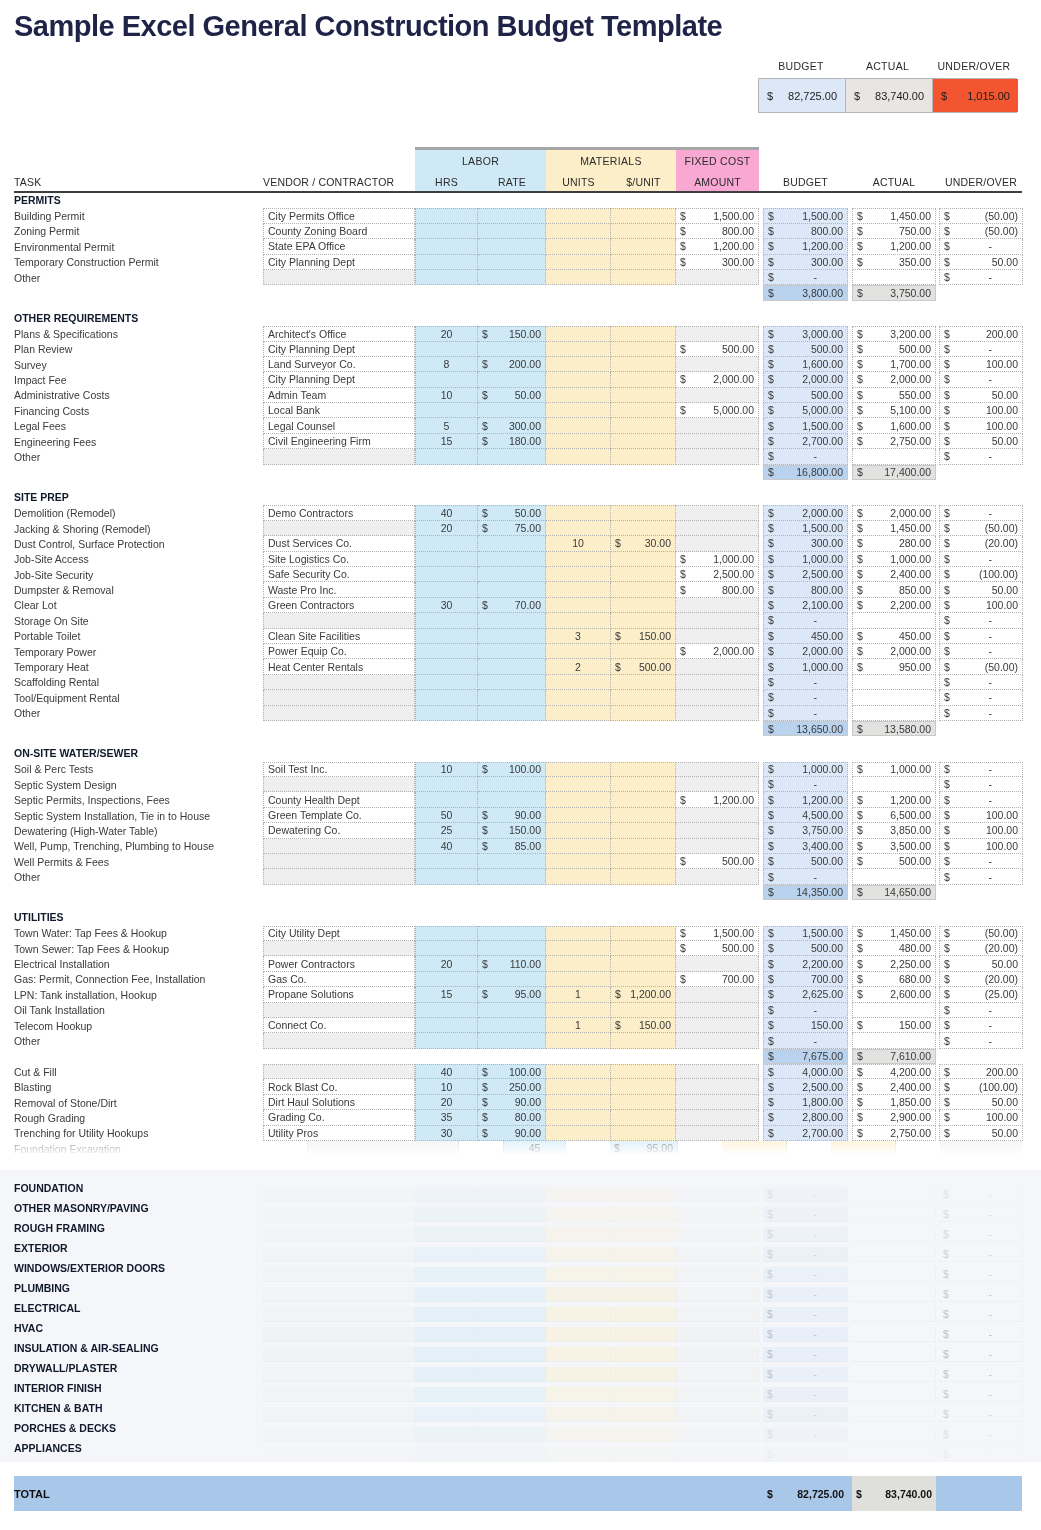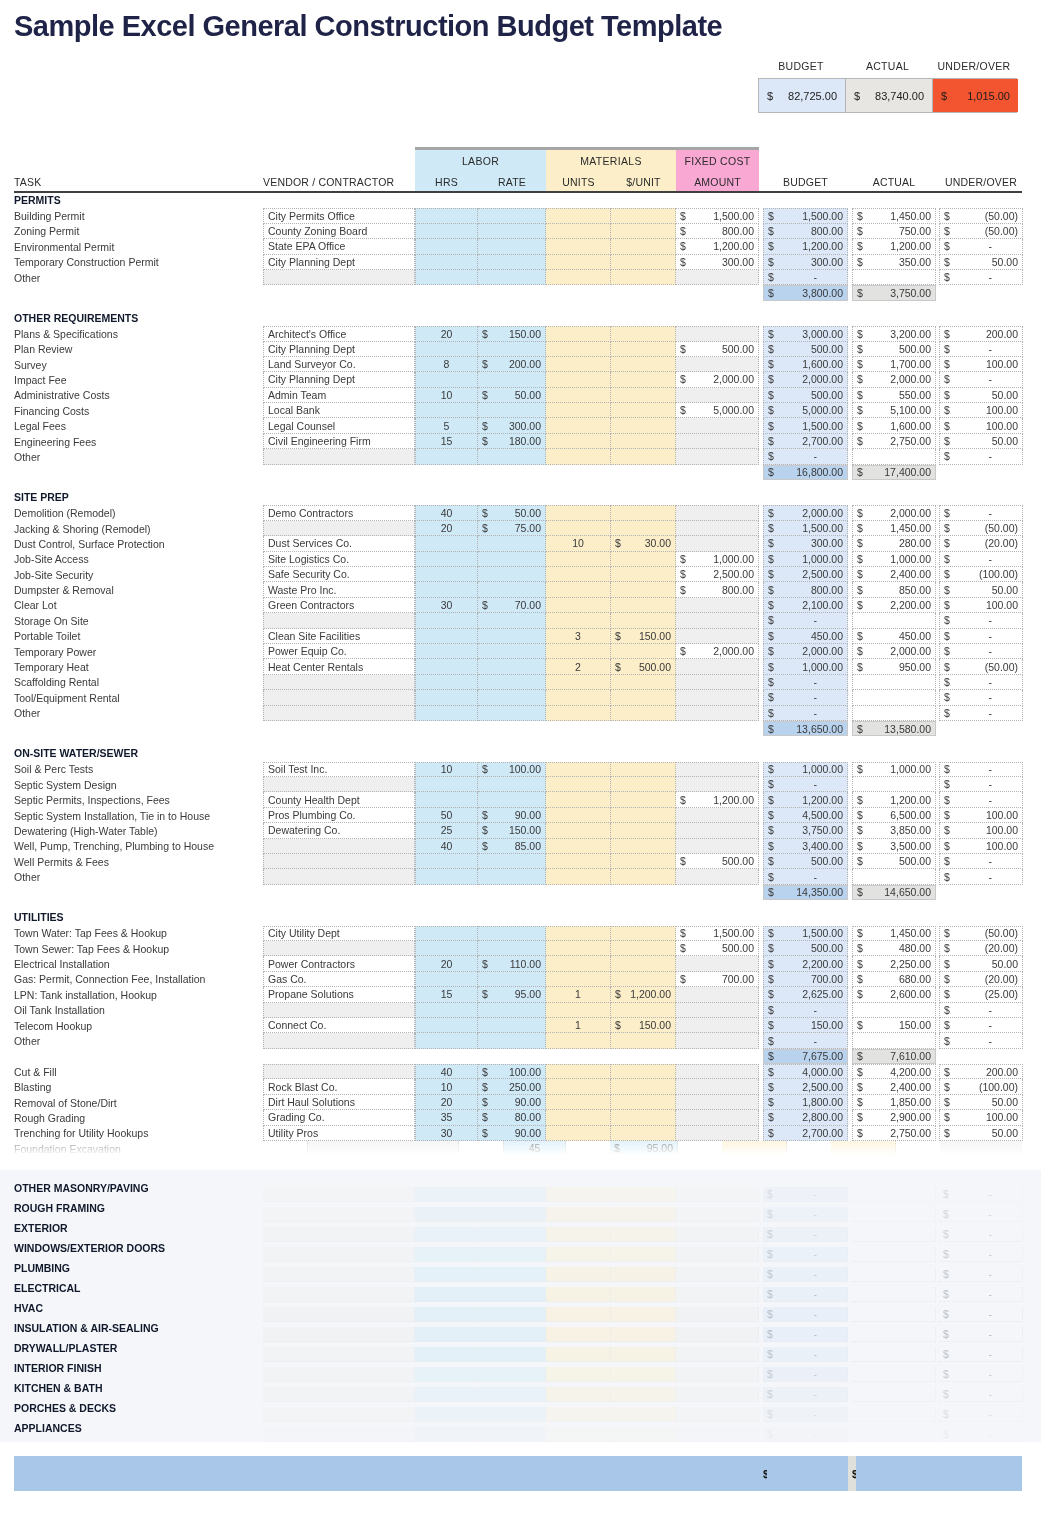--- a/index.html
+++ b/index.html
@@ -974,21 +974,21 @@
           <div class="v">1,200.00</div>
         </div>
         <div class="gut"></div>
         <div class="c money bl dash">
           <div class="d">$</div>
           <div class="v">-</div>
         </div>
       </div>
       <div class="row">
         <div class="c task">Septic System Installation, Tie in to House</div>
-        <div class="c vendor bl">Pros Plumbing Co.</div>
+        <div class="c vendor bl">Green Template Co.</div>
         <div class="c num bg-blue bl">50</div>
         <div class="c money bg-blue">
           <div class="d">$</div>
           <div class="v">90.00</div>
         </div>
         <div class="c num bg-yellow"></div>
         <div class="c money bg-yellow"></div>
         <div class="c money bg-grayempty"></div>
         <div class="gut"></div>
         <div class="c money bg-budget bl">
@@ -1519,20 +1519,43 @@
           <div class="d">$</div>
           <div class="v">25.00</div>
         </div>
       </div>
     </div>
 </div>
 
 <div class="collapsed-wrap">
   <div id="collapsed">
       <div class="collapsed-item">
+        <div class="citem-label">FOUNDATION</div>
+        <div class="ghost" style="opacity: 0.18;">
+          <div class="c bg-grayempty"></div>
+          <div class="c bg-blue"></div>
+          <div class="c bg-blue"></div>
+          <div class="c bg-yellow"></div>
+          <div class="c bg-yellow"></div>
+          <div class="c bg-grayempty"></div>
+          <div class="gut"></div>
+          <div class="c money bg-budget dash">
+            <div class="d">$</div>
+            <div class="v">-</div>
+          </div>
+          <div class="gut"></div>
+          <div class="c"></div>
+          <div class="gut"></div>
+          <div class="c money dash">
+            <div class="d">$</div>
+            <div class="v">-</div>
+          </div>
+        </div>
+      </div>
+      <div class="collapsed-item">
         <div class="citem-label">OTHER MASONRY/PAVING</div>
         <div class="ghost" style="opacity: 0.22;">
           <div class="c bg-grayempty"></div>
           <div class="c bg-blue"></div>
           <div class="c bg-blue"></div>
           <div class="c bg-yellow"></div>
           <div class="c bg-yellow"></div>
           <div class="c bg-grayempty"></div>
           <div class="gut"></div>
           <div class="c money bg-budget dash">
@@ -1822,20 +1845,21 @@
             <div class="d">$</div>
             <div class="v">-</div>
           </div>
         </div>
       </div>
     </div>
 </div>
 
 <div class="page">
   <div class="total-row">
+    <div class="total-label">TOTAL</div>
     <div></div>
       <div></div>
       <div></div>
       <div></div>
       <div></div>
       <div></div>
       <div></div>
     <div class="c money">
         <span class="d">$</span>
         <span class="v">82,725.00</span>

